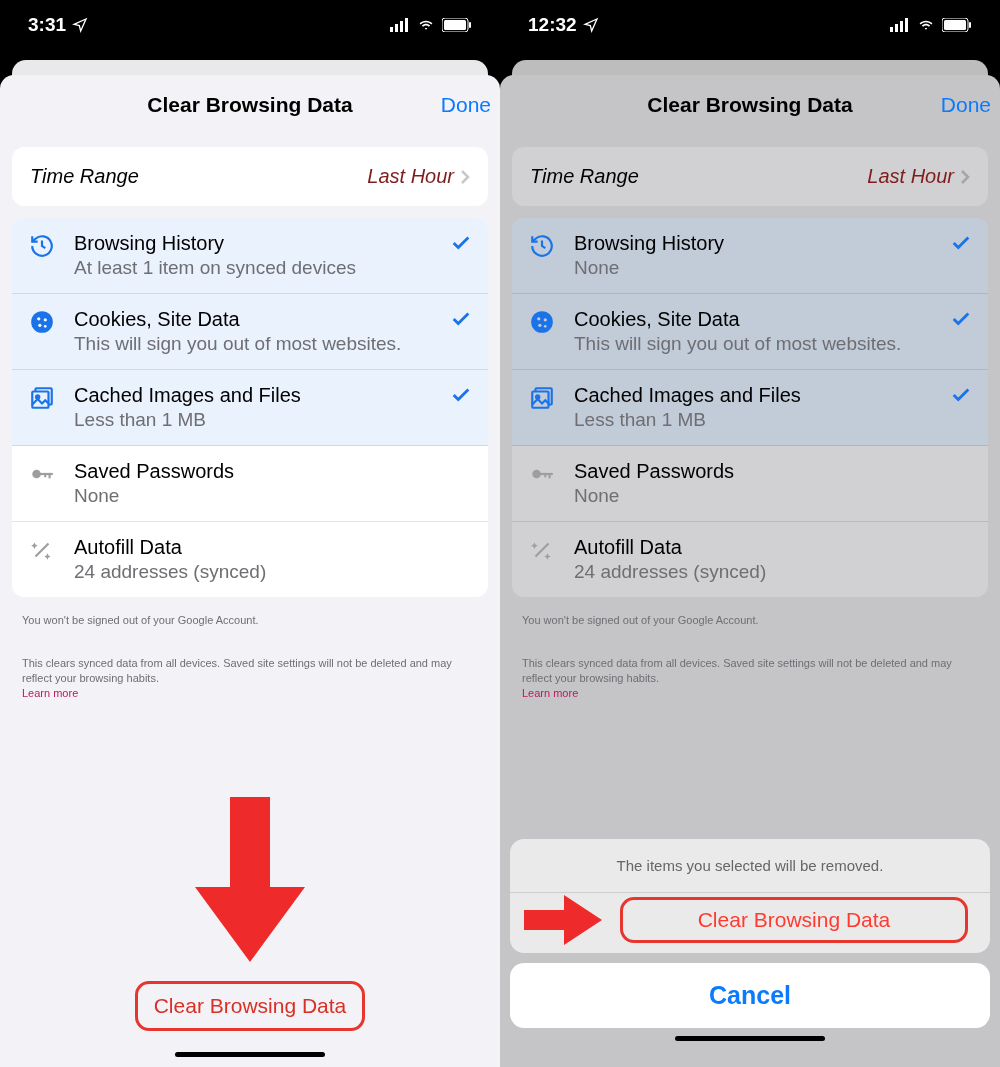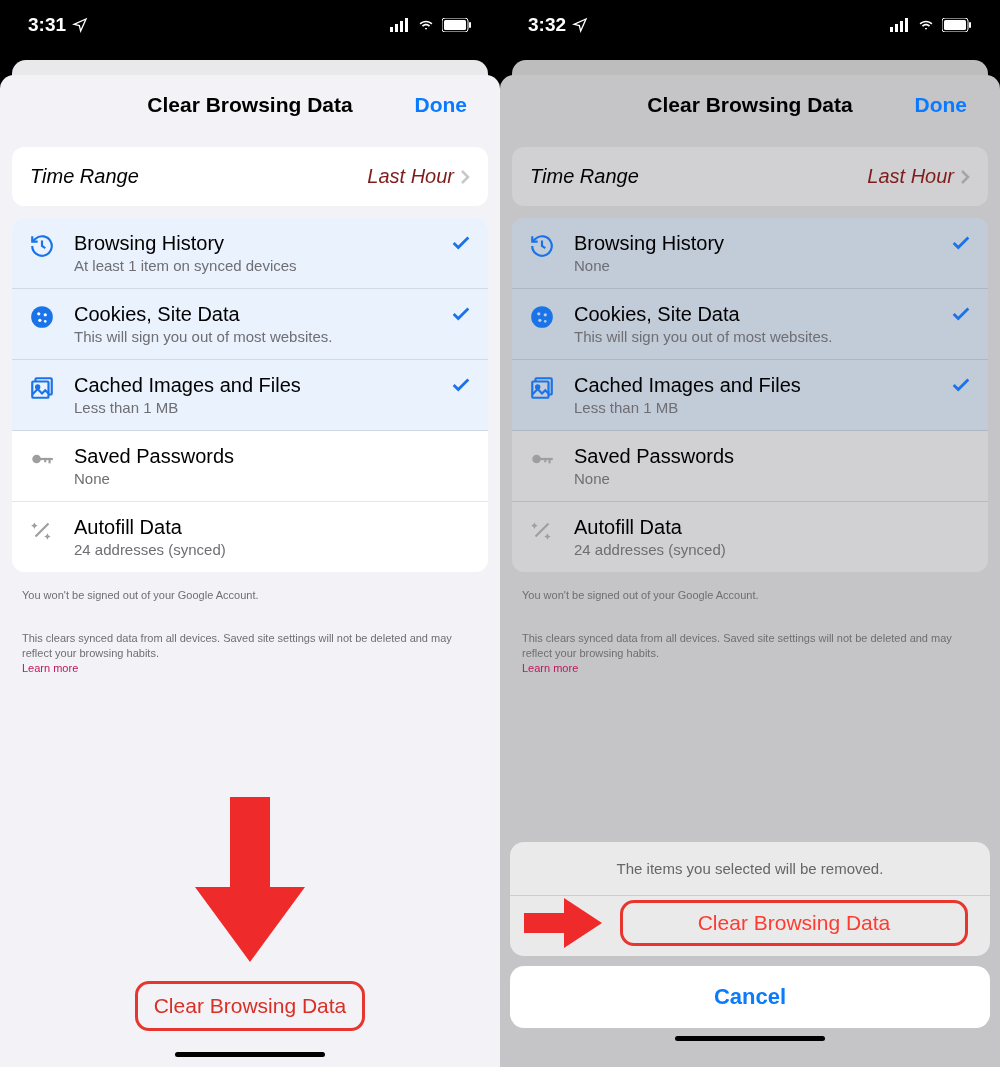--- a/index.html
+++ b/index.html
@@ -10,29 +10,29 @@
   .status-right { display: flex; align-items: center; gap: 6px; }
   .status-left { display: flex; align-items:center; gap:6px;}
   
   .card-stack { position: absolute; top: 60px; left: 12px; right: 12px; height: 40px; background: #e9e9ec; border-radius: 14px 14px 0 0; }
   .dimmed .card-stack { background: #bdbdbe; }
   
   .sheet { position: absolute; top: 75px; left: 0; right: 0; bottom: 0; background: #f2f2f7; border-radius: 14px 14px 0 0; overflow: hidden; }
   .dimmed .sheet { background: #c5c5c8; }
   .nav { display: flex; align-items: center; height: 60px; padding: 0 20px; position:relative; }
   .nav-title { flex: 1; text-align: center; font-size: 21px; font-weight: 600; color: #000; }
-  .nav-done { color: #0a7aff; font-size: 21px; font-weight: 700; position:absolute; right:33px;}
+  .nav-done { color: #0a7aff; font-size: 21px; font-weight: 400; position:absolute; right:9px;}
   .section { margin: 12px; background: #fff; border-radius: 12px; overflow: hidden; }
   .dimmed .section { background: #d1d1d3; }
   .row { display: flex; align-items: flex-start; padding: 14px 16px; min-height: 52px; border-bottom: 1px solid rgba(0,0,0,0.1); }
   .row:last-child { border-bottom: none; }
   .row-icon { width: 28px; height: 28px; margin-right: 18px; display:flex; align-items:center; justify-content:center; flex-shrink:0;}
   .row-text { flex: 1; }
   .row-title { font-size: 20px; color: #000; }
-  .row-sub { font-size: 15px; color: #6e6e73; margin-top: 2px; }
+  .row-sub { font-size: 19px; color: #6e6e73; margin-top: 2px; }
   .check { color: #1a73e8; font-size: 24px; font-weight:bold; margin-left:8px;}
   .row.selected { background: #eaf2fd; }
   .dimmed .row.selected { background: #c2cbd8; }
   .time-row { display:flex; align-items:flex-start; padding: 18px; font-size:20px;font-style:italic; }
   .time-value { margin-left:auto; color:#7f1d1d; font-size:20px; display:flex; align-items:center; gap:6px;}
   .chevron { color:#c7c7cc; }
   .info { font-size: 11px; color: #6e6e73; padding: 0 22px; margin-top: 16px; line-height: 1.35; }
   .link { color: #be185d; }
   .clear-btn-wrap { position:absolute; bottom:36px; left:0; right:0; text-align:center;}
   .clear-btn { display:inline-block; color: #d93025; font-size: 21px; padding: 10px 16px; border:3px solid #e7362e; border-radius:14px; background:transparent;}
@@ -40,21 +40,21 @@
   
   .arrow-down { position:absolute; left:50%; transform:translateX(-50%); }
   .arrow-right { position:absolute; }
   
   .action-sheet-overlay { position:absolute; left:0; right:0; bottom:16px; padding: 10px;}
   .action-sheet { background: #eaeaeacc; border-radius: 14px; overflow:hidden; backdrop-filter: blur(8px);}
   .dimmed .action-sheet { background: #ebebebf5; }
   .action-msg { text-align:center; font-size:15px; color:#666; padding: 18px 10px; border-bottom:1px solid rgba(0,0,0,0.12);}
   .action-destructive { text-align:center; color:#ff3b30; font-size:21px; padding: 18px;}
   .action-boxed { border:3px solid #e7362e; border-radius:14px; margin:4px 22px 10px; padding:8px;}
-  .action-cancel { margin-top:10px; background:#fff; border-radius:14px; text-align:center; color:#0a7aff; font-size:22px; font-weight:600; padding:18px;}
+  .action-cancel { margin-top:10px; background:#fff; border-radius:14px; text-align:center; color:#0a7aff; font-size:25px; font-weight:600; padding:18px;}
   svg { display:block; }
 </style>
 </head>
 <body>
 
 <div class="phone">
   <div class="status-bar">
     <div class="status-left">
       <span>3:31</span>
       <span>
@@ -209,21 +209,21 @@
     <div class="clear-btn-wrap">
       <span class="clear-btn">Clear Browsing Data</span>
     </div>
     <div class="home-indicator"></div>
   </div>
 </div>
 
 <div class="phone dimmed">
   <div class="status-bar">
     <div class="status-left">
-      <span>3:32</span>
+      <span>12:32</span>
       <span>
         <svg width="16" height="16" viewBox="0 0 24 24" fill="none" stroke="#fff" stroke-width="2">
             <path d="M3 11l18-8-8 18-2-8-8-2z"></path>
           </svg>
       </span>
     </div>
     <div class="status-right">
       <span>
         <svg width="20" height="14" viewBox="0 0 20 14">
             <rect x="0" y="9" width="3" height="5" fill="#fff"></rect>

